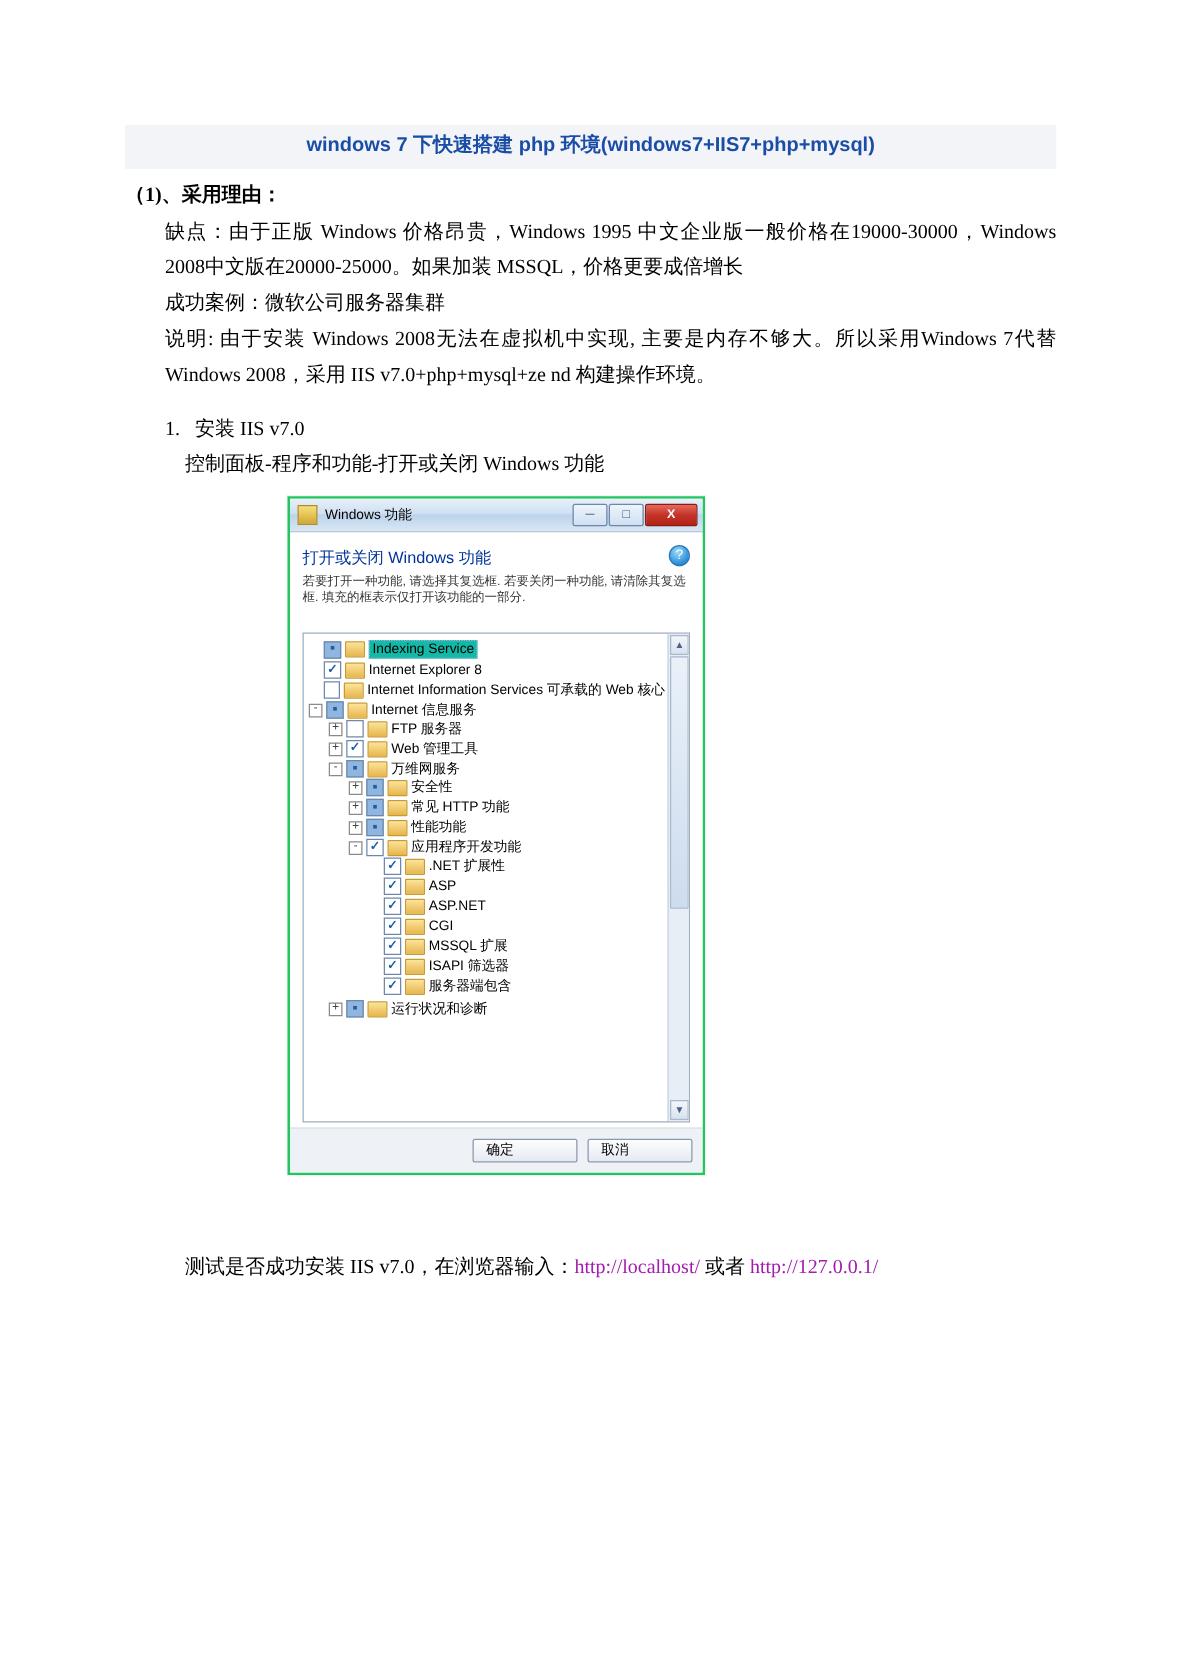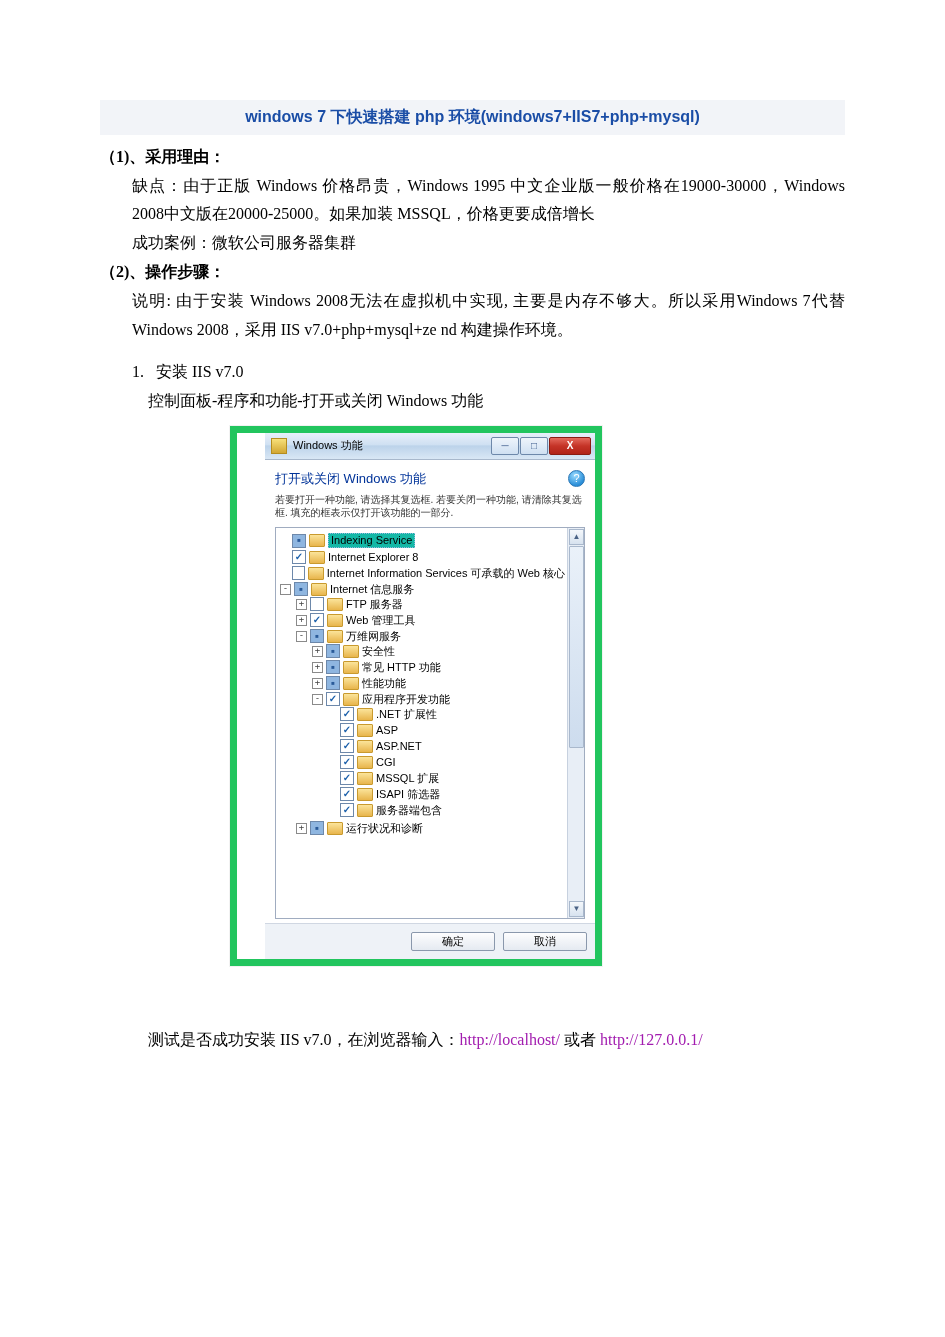--- a/index.html
+++ b/index.html
@@ -42,27 +42,26 @@
   .link {
     color: #a21caf;
     font-family: Liberation Serif, serif;
   }
   
   .dialog-wrap {
     margin: 10px 0 0 130px;
   }
   .win-dialog {
     width: 330px;
-    border: 7px solid #22c55e;
+    border: 2px solid #22c55e;
     font-family: "Microsoft YaHei", Tahoma, sans-serif;
     font-size: 11px;
     line-height: 1.2;
     color: #000;
     box-shadow: 0 0 0 1px rgba(0,0,0,0.05);
-    padding-left: 28px;
   }
   .titlebar {
     height: 26px;
     background: linear-gradient(#e8f0fa, #cfe0f2 45%, #bcd3ea 50%, #d9e7f5);
     border-bottom: 1px solid #a8b8cc;
     display: flex;
     align-items: center;
     padding: 0 4px 0 6px;
   }
   .titlebar .ico {
@@ -104,21 +103,21 @@
     justify-content: space-between;
     align-items: flex-end;
   }
   .help-ico {
     width: 15px; height: 15px; border-radius: 50%;
     background: radial-gradient(circle at 40% 30%, #9bdcff, #2a8ed8 70%);
     color: #fff; font-size: 11px; display:flex;align-items:center;justify-content:center;
     border: 1px solid #2a76b5;
   }
   .dlg-desc {
-    color: #333; font-size: 10px; line-height: 1.3; margin-bottom: 8px;
+    color: #333; font-size: 10px; line-height: 1.3; margin-bottom: 21px;
   }
   .tree-wrap {
     border: 1px solid #a0acc0;
     height: 390px;
     overflow: hidden;
     display: flex;
   }
   .tree {
     flex: 1;
     padding: 4px 2px;
@@ -186,35 +185,34 @@
     padding: 8px;
     display: flex; justify-content: flex-end; gap: 8px;
   }
   .btn {
     min-width: 62px;
     padding: 2px 10px;
     font-size: 11px;
     border: 1px solid #8a98ac;
     background: linear-gradient(#fdfdfe,#e5eaf1);
     border-radius: 2px;
-    text-align: center;
+    text-align: left;
   }
 </style>
 </head>
 <body>
 
 <div class="page">
 
   <div class="title-bar">windows 7 下快速搭建 php 环境(windows7+IIS7+php+mysql)</div>
 
   <div class="heading">（1)、采用理由：</div>
   <div class="para">缺点：由于正版 Windows 价格昂贵，Windows 1995 中文企业版一般价格在19000-30000，Windows 2008中文版在20000-25000。如果加装 MSSQL，价格更要成倍增长</div>
   <div class="para">成功案例：微软公司服务器集群</div>
 
-  <div class="heading">（2)、操作步骤：</div>
   <div class="para">说明: 由于安装 Windows 2008无法在虚拟机中实现, 主要是内存不够大。所以采用Windows 7代替 Windows 2008，采用 IIS v7.0+php+mysql+ze nd 构建操作环境。</div>
 
   <div style="height:14px"></div>
 
   <div class="para">
     <span>1.</span>
     &nbsp;&nbsp;<span>安装 IIS v7.0</span>
   </div>
   <div class="para2">控制面板-程序和功能-打开或关闭 Windows 功能</div>
 

